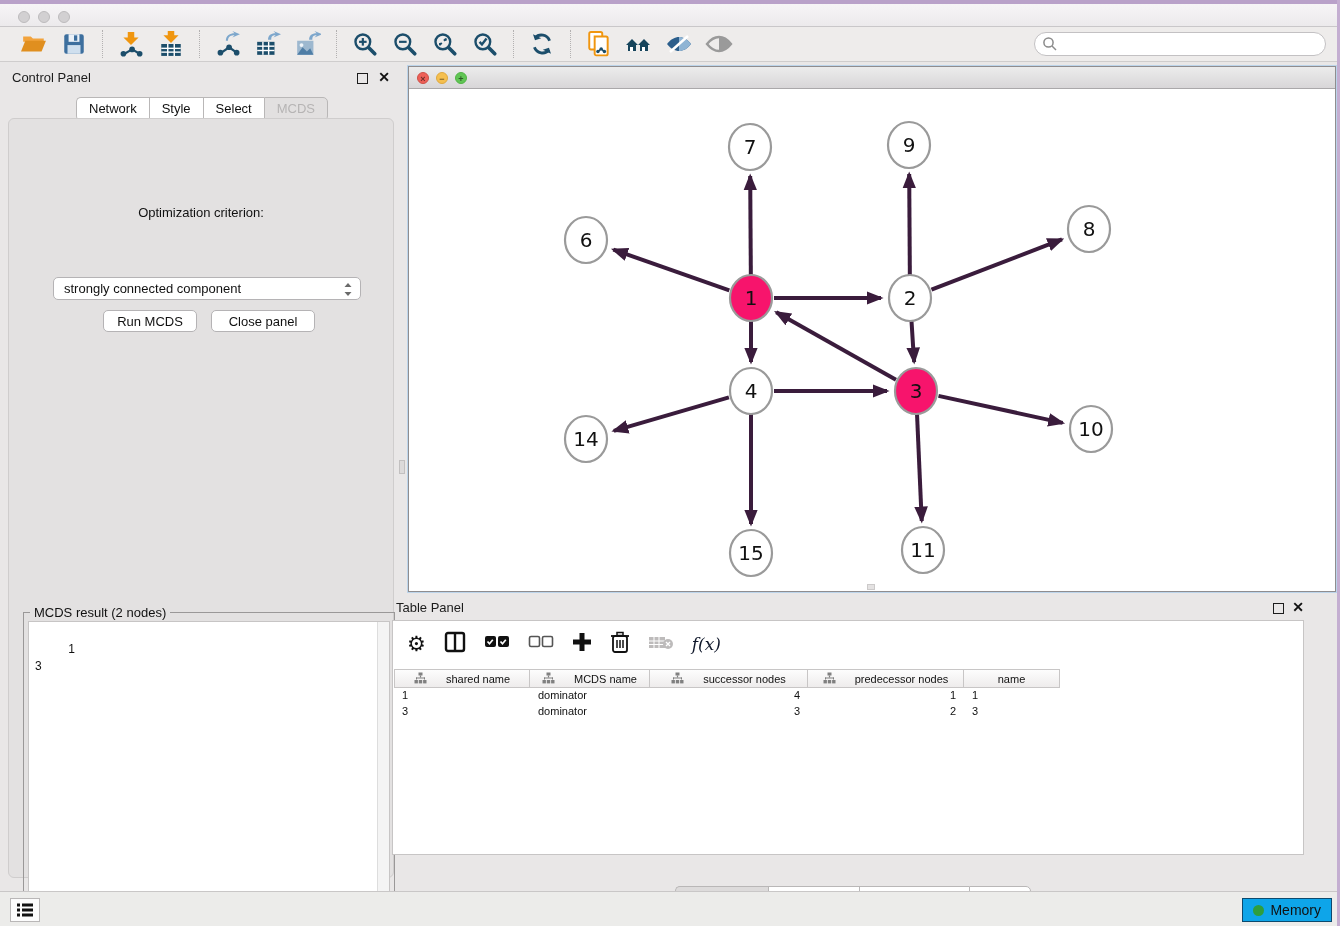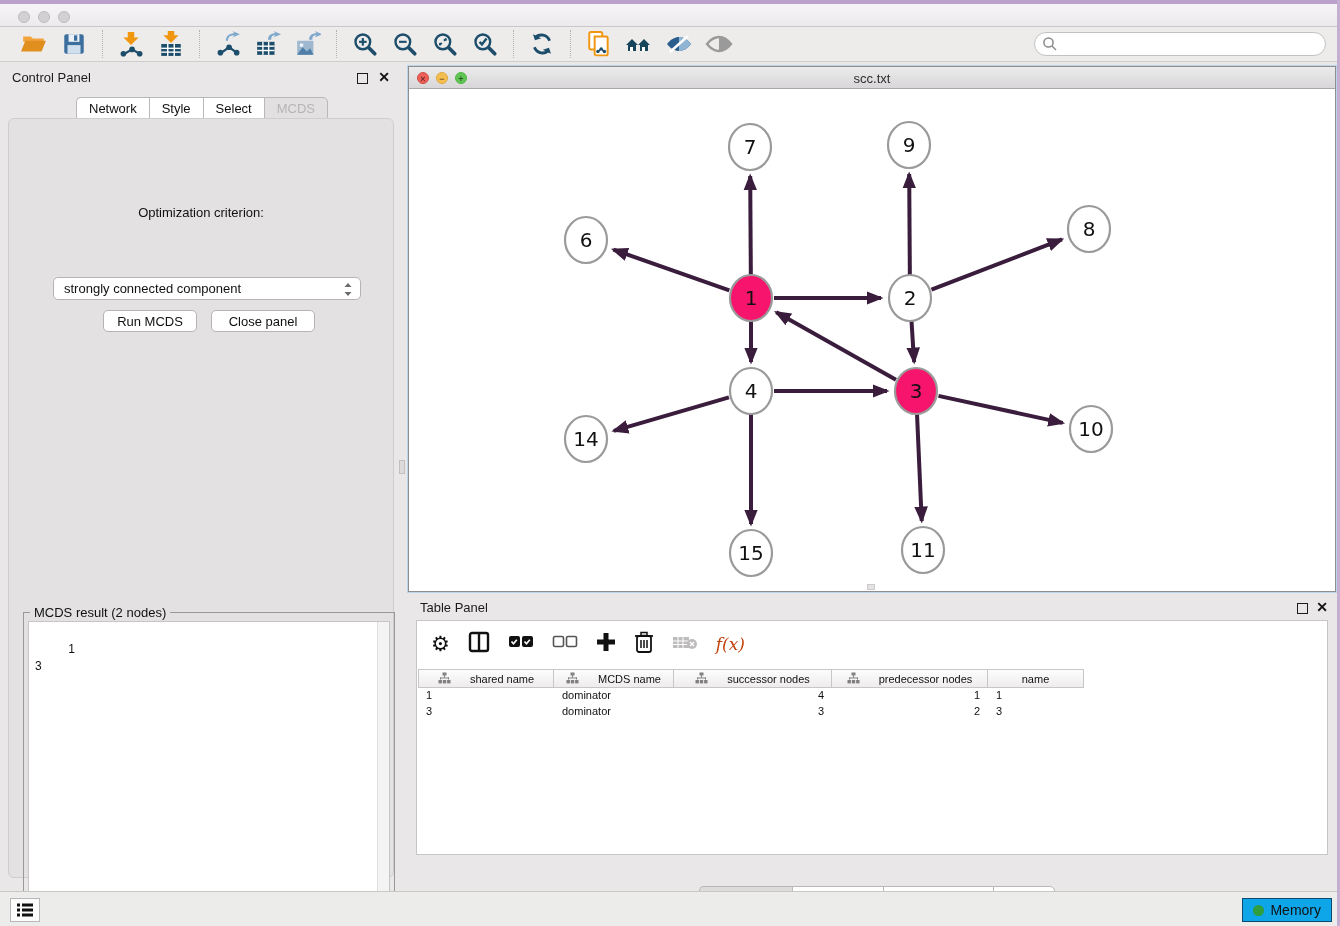--- a/index.html
+++ b/index.html
@@ -78,29 +78,29 @@
   .nw-title { position:absolute; left:0; top:0; width:100%; height:22px;
     background:linear-gradient(#ececec,#d8d6d8); border-bottom:1px solid #aaa8aa; }
   .nw-light { position:absolute; top:5px; width:12px; height:12px; border-radius:50%;
     font-size:9px; line-height:12px; text-align:center; color:rgba(0,0,0,.55); font-weight:bold; }
   .nw-name { position:absolute; left:0; right:0; top:4px; text-align:center; font-size:13px; color:#2e2e2e; }
   .nw-canvas { position:absolute; left:0; top:22px; width:926px; height:502px; background:#fff; }
   .canvas-grip { position:absolute; left:458px; bottom:1px; width:8px; height:6px;
     background:#e4e2e2; border:1px solid #cccaca; }
 
   
-  .tp { position:absolute; left:408px; top:595px; width:928px; height:292px; }
+  .tp { position:absolute; left:384px; top:595px; width:928px; height:292px; }
   .tp-head { position:absolute; left:0; top:3px; width:100%; height:20px; }
   .tp-title { position:absolute; left:12px; top:2px; font-size:13px; color:#1c1c1c; }
   .tp .panel-float { right:28px; } .tp .panel-close { right:8px; }
   .tp-body { position:absolute; left:8px; top:25px; width:912px; height:235px;
     background:#fff; border:1px solid #c7c5c5; }
   .tp-toolbar { position:absolute; left:14px; top:8px; display:flex; align-items:center; gap:18px; height:30px; }
   .gear-glyph { font-family:"DejaVu Sans",sans-serif; font-size:21px; color:#111; line-height:22px; }
-  .fx-label { font-family:"DejaVu Serif",serif; font-style:italic; font-size:17px; color:#c2410c; }
+  .fx-label { font-family:"DejaVu Serif",serif; font-style:italic; font-size:17px; color:#0f172a; }
   .tp-table { position:absolute; left:1px; top:48px; }
   .th-row { display:flex; }
   .th-cell { height:19px; background:linear-gradient(#fdfdfd,#eeecec);
     border:1px solid #c8c6c6; border-left:none; font-size:11px; color:#111;
     display:flex; align-items:center; justify-content:center; gap:19px; }
   .th-cell:first-child { border-left:1px solid #c8c6c6; }
   .td-row { display:flex; height:16px; }
   .td-cell { font-size:11px; color:#111; padding:1px 8px 0; }
   .tp-tabs { left:282px; top:265px; }
   .tab2 { font-size:13px; padding:3px 13px 4px; background:#fff; border:1px solid #b9b7b7; border-right:none; color:#111; }
@@ -337,21 +337,20 @@
     </div>
   </div>
 
   <div class="splitter-h"></div>
 
   <div class="netwin">
     <div class="nw-title">
       <span class="nw-light" style="left:8px;background:#ee6058;border:1px solid #ce5048">×</span>
       <span class="nw-light" style="left:27px;background:#f5bf4f;border:1px solid #dfa93f">−</span>
       <span class="nw-light" style="left:46px;background:#61c555;border:1px solid #51b545">+</span>
-      <span class="nw-name">scc.txt</span>
     </div>
     <div class="nw-canvas">
       <svg id="graph" width="926" height="502" viewBox="0 0 926 502">
           <defs>
             <marker id="arr" viewBox="0 0 10 8" markerWidth="17" markerHeight="14" refX="8.5" refY="4" orient="auto" markerUnits="userSpaceOnUse">
               <path d="M0 0 L10 4 L0 8 Z" fill="#3a1c3c"></path>
             </marker>
           </defs>
           <line x1="341.84768545925334" y1="186.0005043472541" x2="341.1920487687675" y2="86.99936408389699" stroke="#3a1c3c" stroke-width="4" marker-end="url(#arr)"></line>
           <line x1="320.3015285768616" y1="201.3726585300483" x2="204.35894222917454" y2="160.61708272298256" stroke="#3a1c3c" stroke-width="4" marker-end="url(#arr)"></line>

